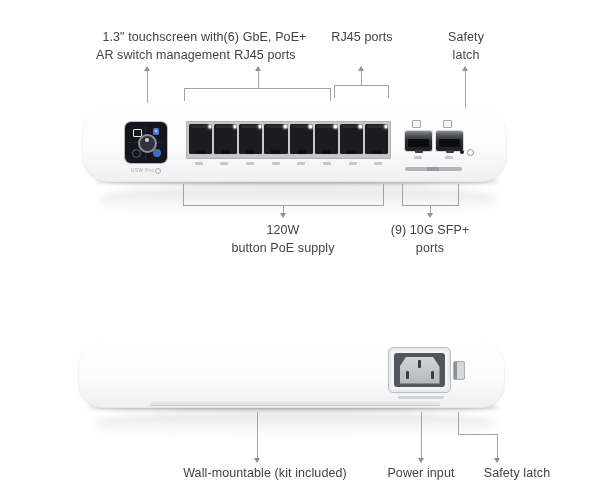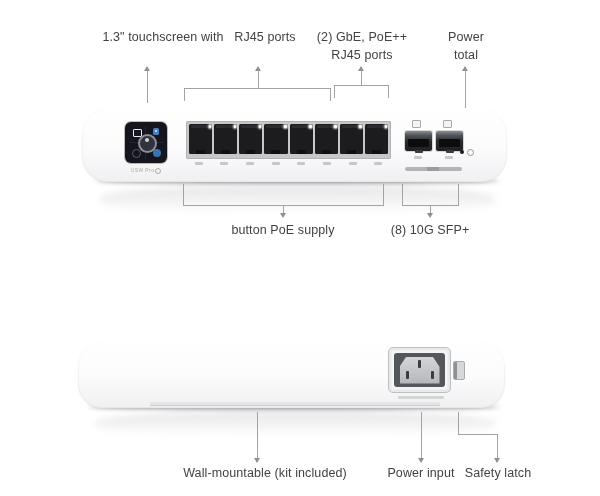--- a/index.html
+++ b/index.html
@@ -90,31 +90,32 @@
 </style>
 </head>
 <body>
 
 <div id="canvas">
 
   <div>
 
     <div class="callout" style="left:83px;top:28px;width:160px;">
       <div>1.3" touchscreen with</div>
+      <div>AR switch management</div>
     </div>
     <div class="callout" style="left:185px;top:28px;width:160px;">
+      <div>(6) GbE, PoE+</div>
       <div>RJ45 ports</div>
     </div>
     <div class="callout" style="left:282px;top:28px;width:160px;">
-      <div>(2) GbE, PoE++</div>
       <div>RJ45 ports</div>
     </div>
     <div class="callout" style="left:386px;top:28px;width:160px;">
-      <div>Power</div>
-      <div>total</div>
+      <div>Safety</div>
+      <div>latch</div>
     </div>
 
     <span class="arrow-up" style="left:144px;top:66px;"></span>
     <div class="vline" style="left:147px;top:70px;height:33px;"></div>
 
     <span class="arrow-up" style="left:255px;top:66px;"></span>
     <div class="vline" style="left:258px;top:70px;height:18px;"></div>
     <div class="hline" style="left:184px;top:88px;width:147px;"></div>
     <div class="vline" style="left:184px;top:88px;height:13px;"></div>
     <div class="vline" style="left:330px;top:88px;height:13px;"></div>
@@ -205,24 +206,26 @@
     <div class="vline" style="left:283px;top:205px;height:8px;"></div>
     <span class="arrow-down" style="left:280px;top:213px;"></span>
 
     <div class="vline" style="left:402px;top:184px;height:21px;"></div>
     <div class="vline" style="left:458px;top:184px;height:21px;"></div>
     <div class="hline" style="left:402px;top:205px;width:57px;"></div>
     <div class="vline" style="left:430px;top:205px;height:8px;"></div>
     <span class="arrow-down" style="left:427px;top:213px;"></span>
 
     <div class="callout" style="left:193px;top:221px;width:180px;">
+      <div>120W</div>
       <div>button PoE supply</div>
     </div>
     <div class="callout" style="left:355px;top:221px;width:150px;">
-      <div>(8) 10G SFP+</div>
+      <div>(9) 10G SFP+</div>
+      <div>ports</div>
     </div>
   </div>
 
   <div>
 
     <div class="contact-shadow" style="left:88px;top:404px;width:412px;height:6px;"></div>
     <div class="reflection" style="left:95px;top:412px;width:400px;height:24px;"></div>
 
     <div class="device" style="left:78px;top:342px;width:427px;height:66px;border-radius:24px;"></div>
 
@@ -251,18 +254,18 @@
     <div class="hline" style="left:458px;top:434px;width:40px;"></div>
     <div class="vline" style="left:497px;top:434px;height:24px;"></div>
     <span class="arrow-down" style="left:494px;top:458px;"></span>
 
     <div class="callout" style="left:145px;top:464px;width:240px;">
       <div>Wall-mountable (kit included)</div>
     </div>
     <div class="callout" style="left:361px;top:464px;width:120px;">
       <div>Power input</div>
     </div>
-    <div class="callout" style="left:438px;top:464px;width:120px;">
+    <div class="callout" style="left:438px;top:464px;width:120px;padding-left:19px;">
       <div>Safety latch</div>
     </div>
   </div>
 
 </div>
 
 </body></html>

